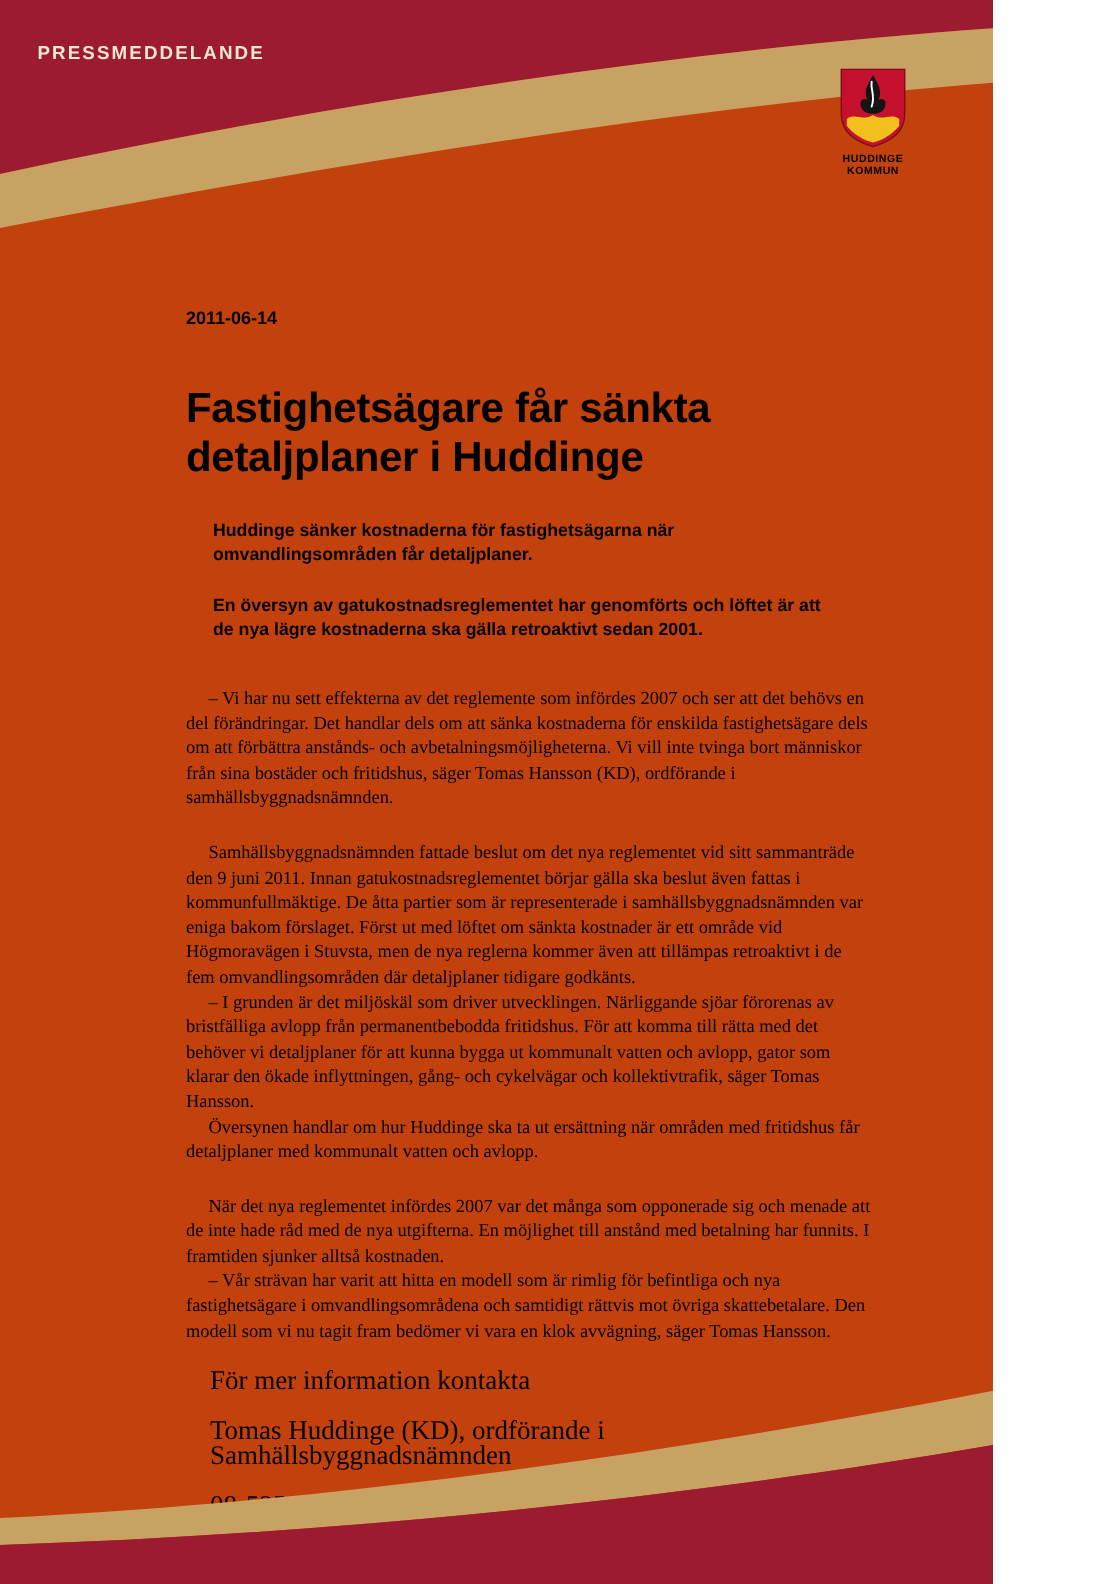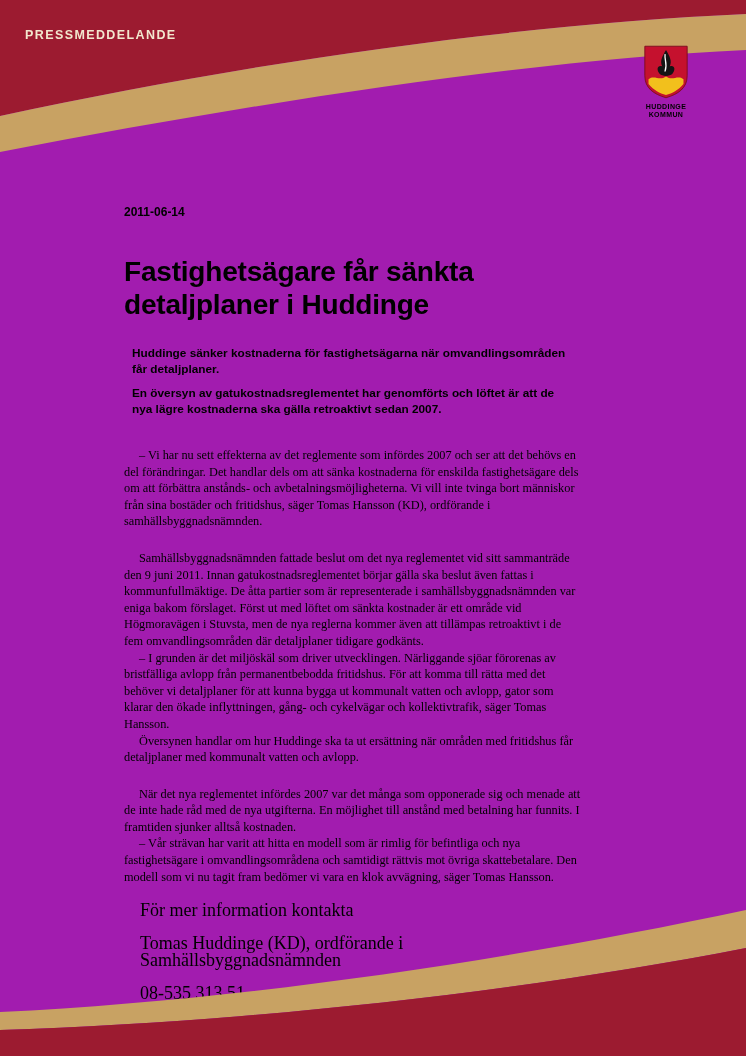--- a/index.html
+++ b/index.html
@@ -7,23 +7,23 @@
     --brand_tan:#c8a263;
     --logo_red:#c5112e;
     --logo_gold:#f2c01c;
     --kicker_text:#f2e7ce;
     --text:#000000;
   }
   *{box-sizing:border-box;}
   html,body{margin:0;padding:0;background:#ffffff;}
   .page{
     position:relative;
-    width:746px;
+    width:662px;
     height:1056px;
-    background:#a21caf;
+    background:#c2410c;
     overflow:hidden;
     font-family:"Liberation Serif", serif;
     color:var(--text);
   }
   .deco-top{position:absolute;top:0;left:0;width:746px;height:170px;display:block;}
   .deco-bottom{position:absolute;bottom:0;left:0;width:746px;height:160px;display:block;}
   .kicker{
     position:absolute;
     top:28px;left:25px;
     font-family:"Liberation Sans", sans-serif;
@@ -64,21 +64,21 @@
   .title{
     margin:0 0 24px 0;
     font-family:"Liberation Sans", sans-serif;
     font-weight:bold;
     font-size:28px;
     line-height:33px;
     letter-spacing:-0.2px;
   }
   .lead{margin:0 0 30px 0;}
   .lead p{
-    margin:8px;
+    margin:18px;
     font-family:"Liberation Sans", sans-serif;
     font-weight:bold;
     font-size:11.8px;
     line-height:16px;
   }
   .body-text p{
     margin:0;
     font-size:12.3px;
     line-height:16.6px;
     text-indent:15px;
@@ -116,21 +116,21 @@
     </div>
   </div>
 
   <div class="content">
     <p class="date">2011-06-14</p>
 
     <h1 class="title">Fastighetsägare får sänkta detaljplaner i Huddinge</h1>
 
     <div class="lead">
       <p>Huddinge sänker kostnaderna för fastighetsägarna när omvandlingsområden får detaljplaner.</p>
-      <p>En översyn av gatukostnadsreglementet har genomförts och löftet är att de nya lägre kostnaderna ska gälla retroaktivt sedan 2007.</p>
+      <p>En översyn av gatukostnadsreglementet har genomförts och löftet är att de nya lägre kostnaderna ska gälla retroaktivt sedan 2001.</p>
     </div>
 
     <div class="body-text">
       <p>– Vi har nu sett effekterna av det reglemente som infördes 2007 och ser att det behövs en del förändringar. Det handlar dels om att sänka kostnaderna för enskilda fastighetsägare dels om att förbättra anstånds- och avbetalningsmöjligheterna. Vi vill inte tvinga bort människor från sina bostäder och fritidshus, säger Tomas Hansson (KD), ordförande i samhällsbyggnadsnämnden.</p>
       <p class="space-before">Samhällsbyggnadsnämnden fattade beslut om det nya reglementet vid sitt sammanträde den 9 juni 2011. Innan gatukostnadsreglementet börjar gälla ska beslut även fattas i kommunfullmäktige. De åtta partier som är representerade i samhällsbyggnadsnämnden var eniga bakom förslaget. Först ut med löftet om sänkta kostnader är ett område vid Högmoravägen i Stuvsta, men de nya reglerna kommer även att tillämpas retroaktivt i de fem omvandlingsområden där detaljplaner tidigare godkänts.</p>
       <p>– I grunden är det miljöskäl som driver utvecklingen. Närliggande sjöar förorenas av bristfälliga avlopp från permanentbebodda fritidshus. För att komma till rätta med det behöver vi detaljplaner för att kunna bygga ut kommunalt vatten och avlopp, gator som klarar den ökade inflyttningen, gång- och cykelvägar och kollektivtrafik, säger Tomas Hansson.</p>
       <p>Översynen handlar om hur Huddinge ska ta ut ersättning när områden med fritidshus får detaljplaner med kommunalt vatten och avlopp.</p>
       <p class="space-before">När det nya reglementet infördes 2007 var det många som opponerade sig och menade att de inte hade råd med de nya utgifterna. En möjlighet till anstånd med betalning har funnits. I framtiden sjunker alltså kostnaden.</p>
       <p>– Vår strävan har varit att hitta en modell som är rimlig för befintliga och nya fastighetsägare i omvandlingsområdena och samtidigt rättvis mot övriga skattebetalare. Den modell som vi nu tagit fram bedömer vi vara en klok avvägning, säger Tomas Hansson.</p>
     </div>

